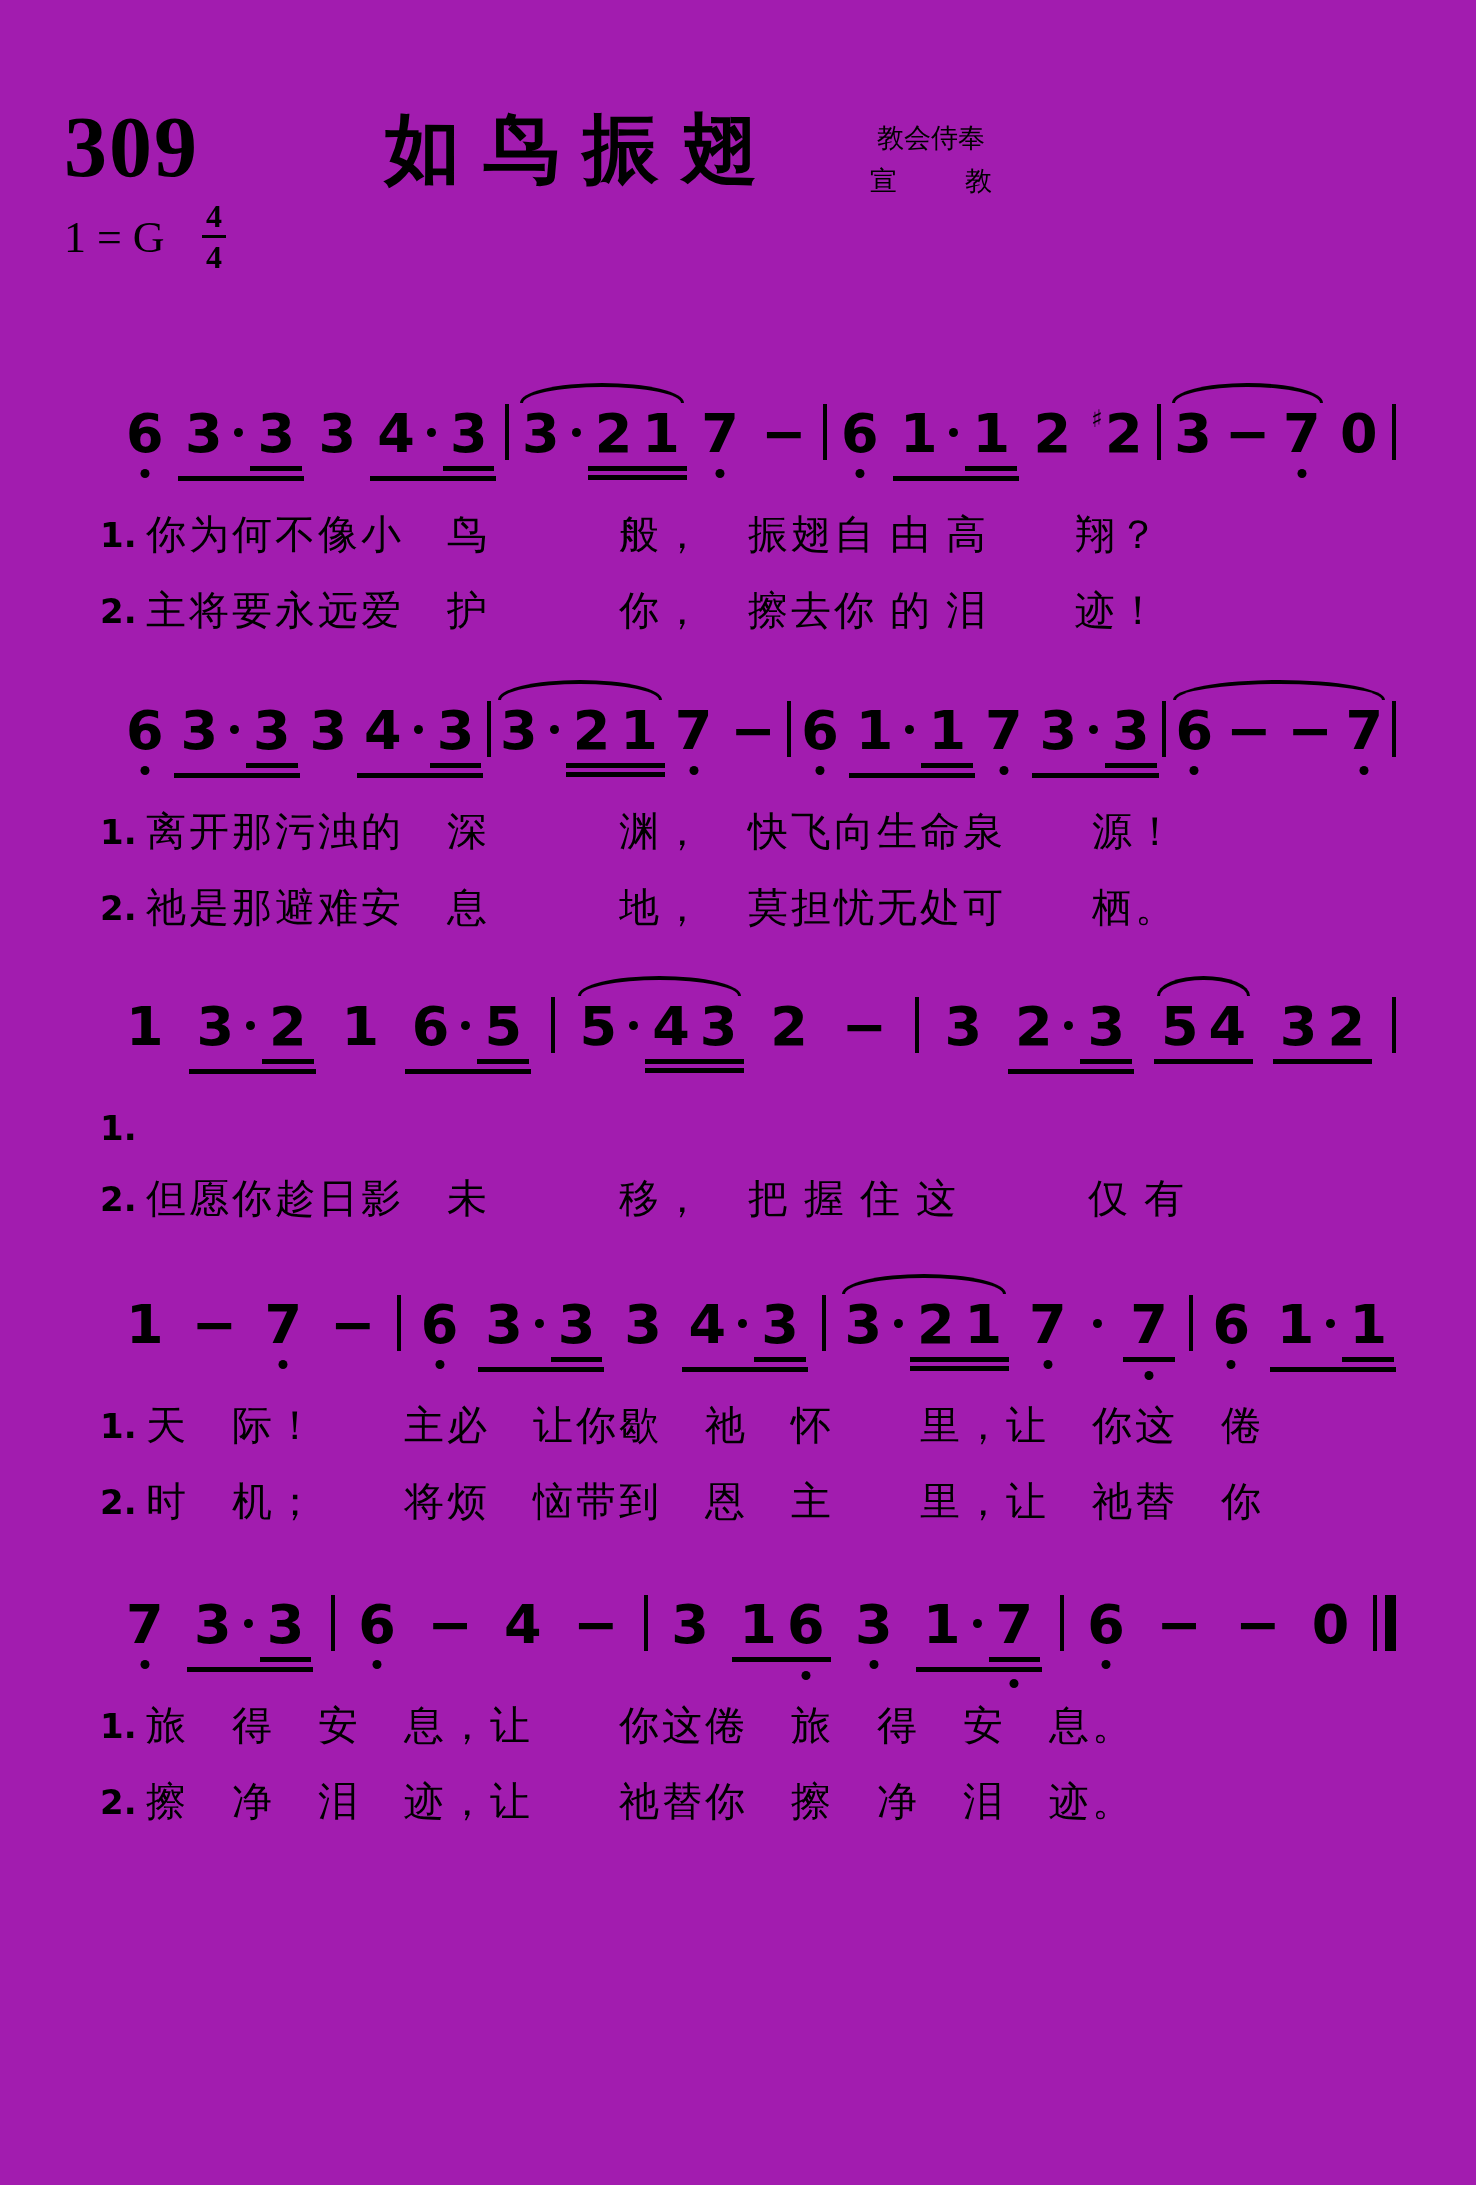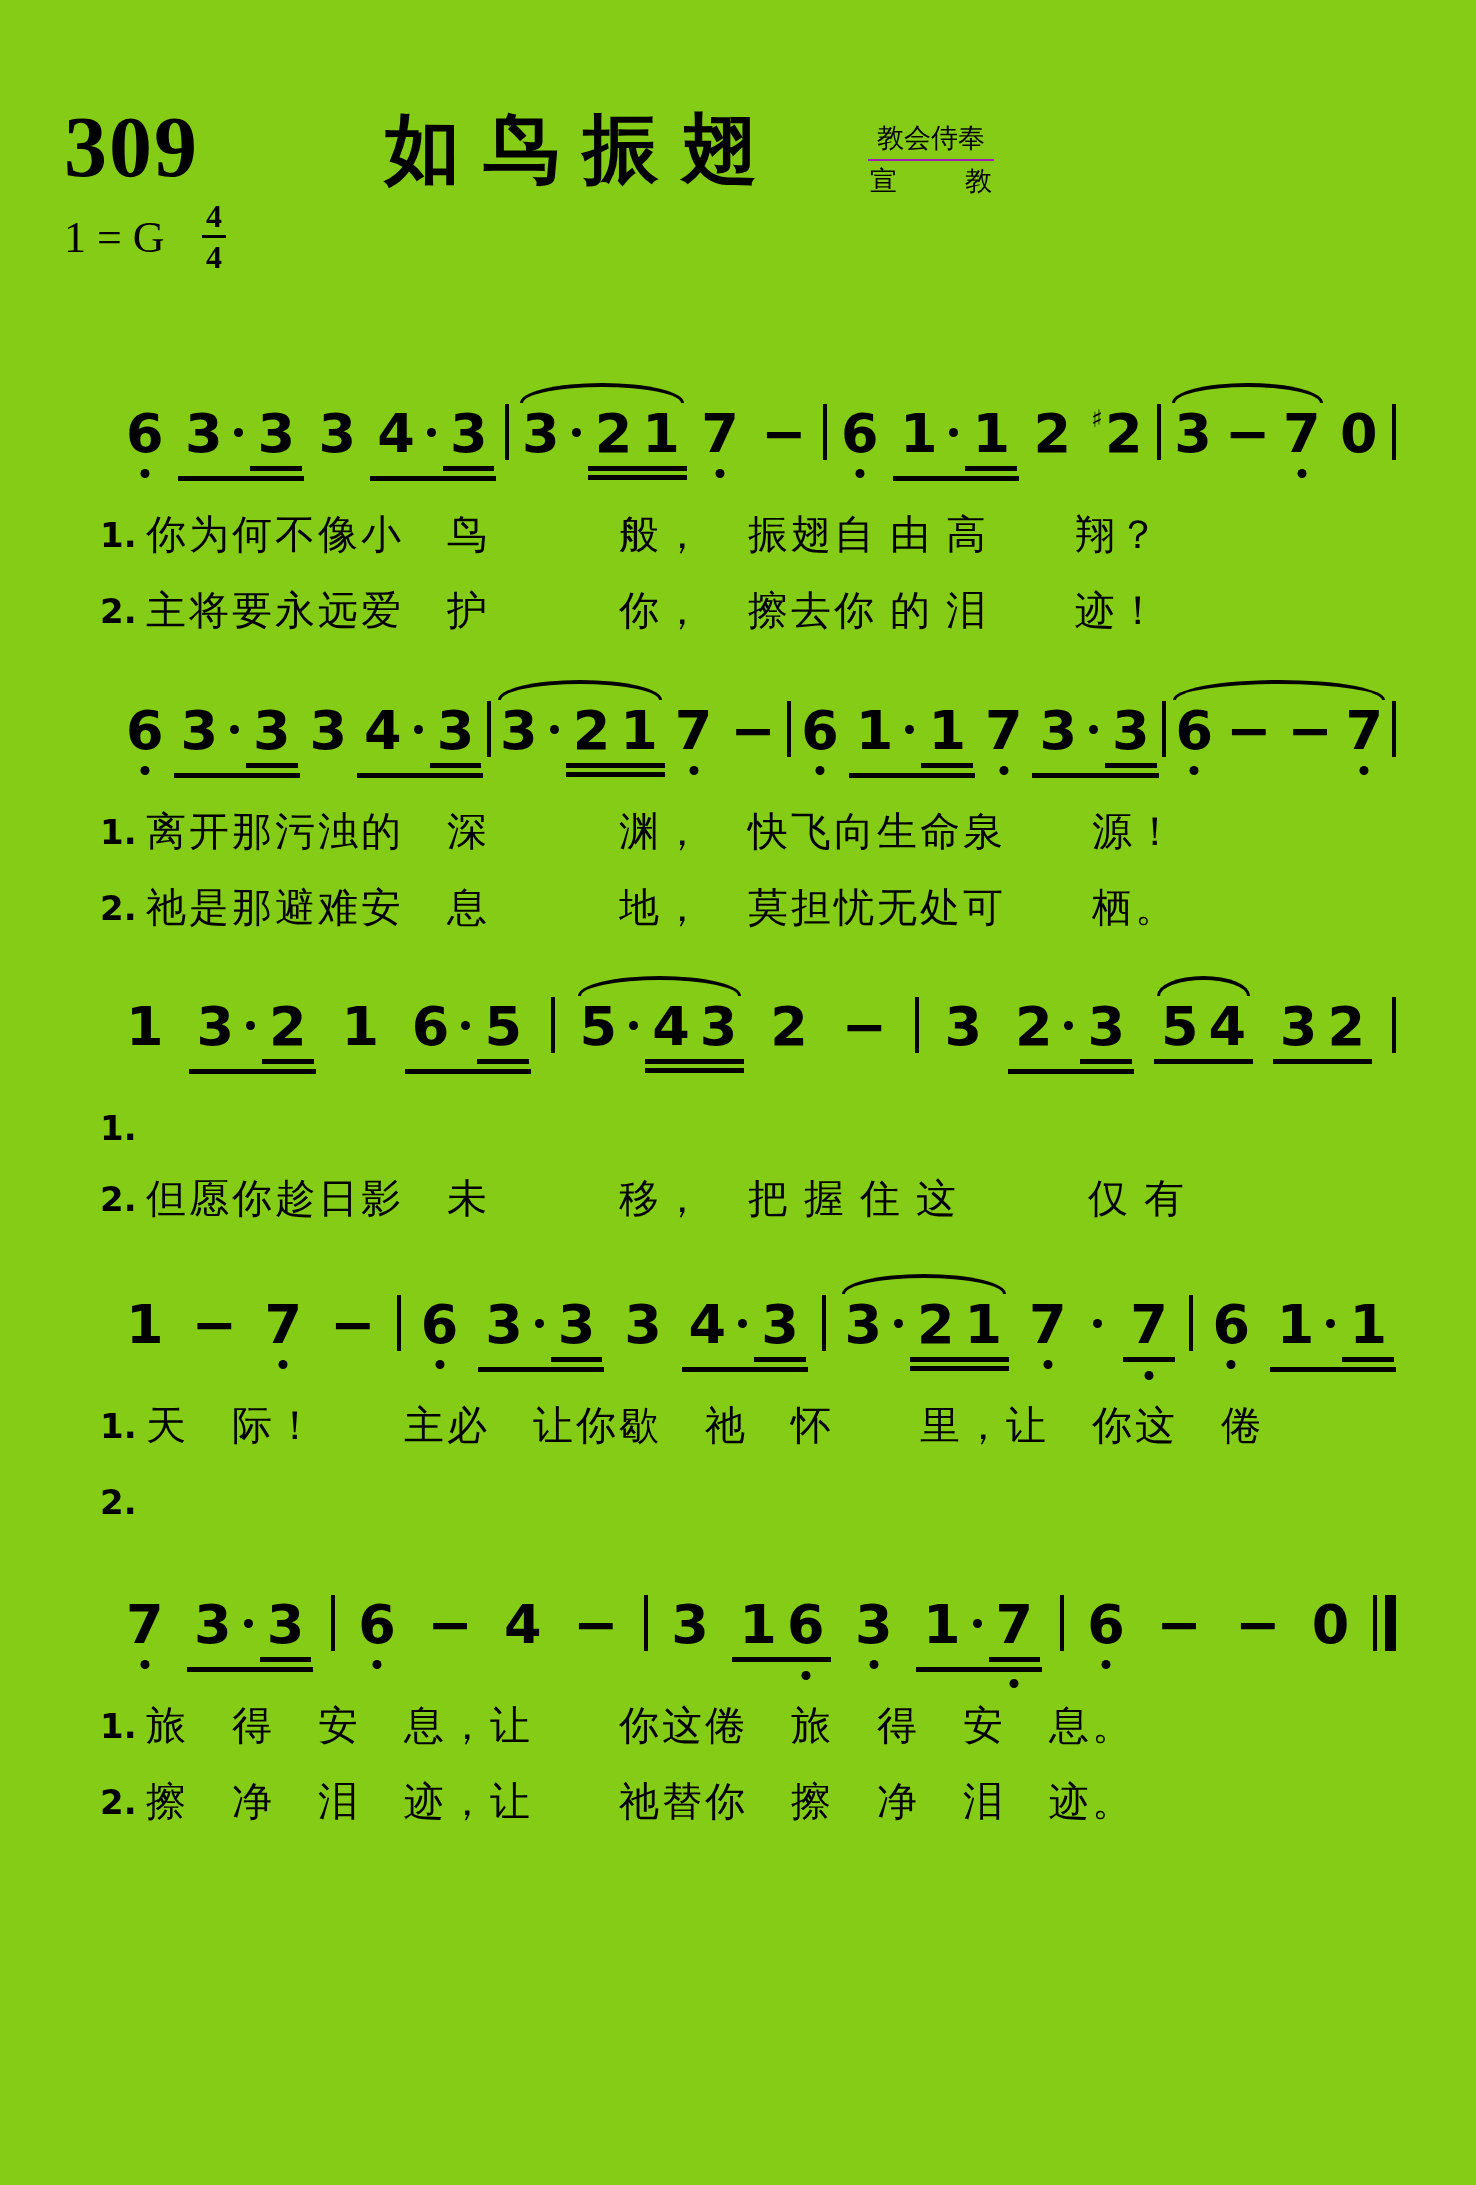--- a/index.html
+++ b/index.html
@@ -1,16 +1,16 @@
 <!DOCTYPE html>
 <html><head>
 <meta charset="utf-8">
 <style>
   html,body{margin:0;padding:0;background:#e8e8e8;}
-  .page{position:relative;width:1476px;height:2185px;background:#84cc16;margin:0 auto;
+  .page{position:relative;width:1476px;height:2185px;background:#a21caf;margin:0 auto;
         font-family:"Liberation Serif",serif;color:#000;overflow:hidden;}
 
   
   .hymn-number{position:absolute;left:64px;top:104px;font-size:86px;font-weight:bold;
                line-height:1;letter-spacing:2px;}
   .title{position:absolute;left:352px;top:108px;width:440px;text-align:center;
          font-size:76px;font-weight:bold;line-height:1.1;white-space:nowrap;letter-spacing:2px;}
   .category{position:absolute;left:868px;top:122px;width:126px;font-size:27px;line-height:1.25;text-align:center;}
   .category .cat-top{display:block;border-bottom:2px solid #a21caf;padding-bottom:3px;}
   .category .cat-bottom{display:flex;justify-content:space-between;padding:4px 2px 0 2px;}
@@ -297,20 +297,21 @@
               <span class="note">1</span>
             </span>
           </span>
         </div>
         <div class="lyric v1">
           <span class="vnum">1.</span>
           <span class="ltext">天　际！　　主必　让你歇　祂　怀　　里，让　你这　倦</span>
         </div>
         <div class="lyric v2">
           <span class="vnum">2.</span>
+          <span class="ltext">时　机；　　将烦　恼带到　恩　主　　里，让　祂替　你</span>
         </div>
       </div>
       <div class="system" style="top: 1587px;">
         <div class="music-line">
           <span class="note low">7</span>
           <span class="grp u1">
             <span class="note">3</span>
             <span class="rdot"></span>
             <span class="grp u1">
               <span class="note">3</span>

